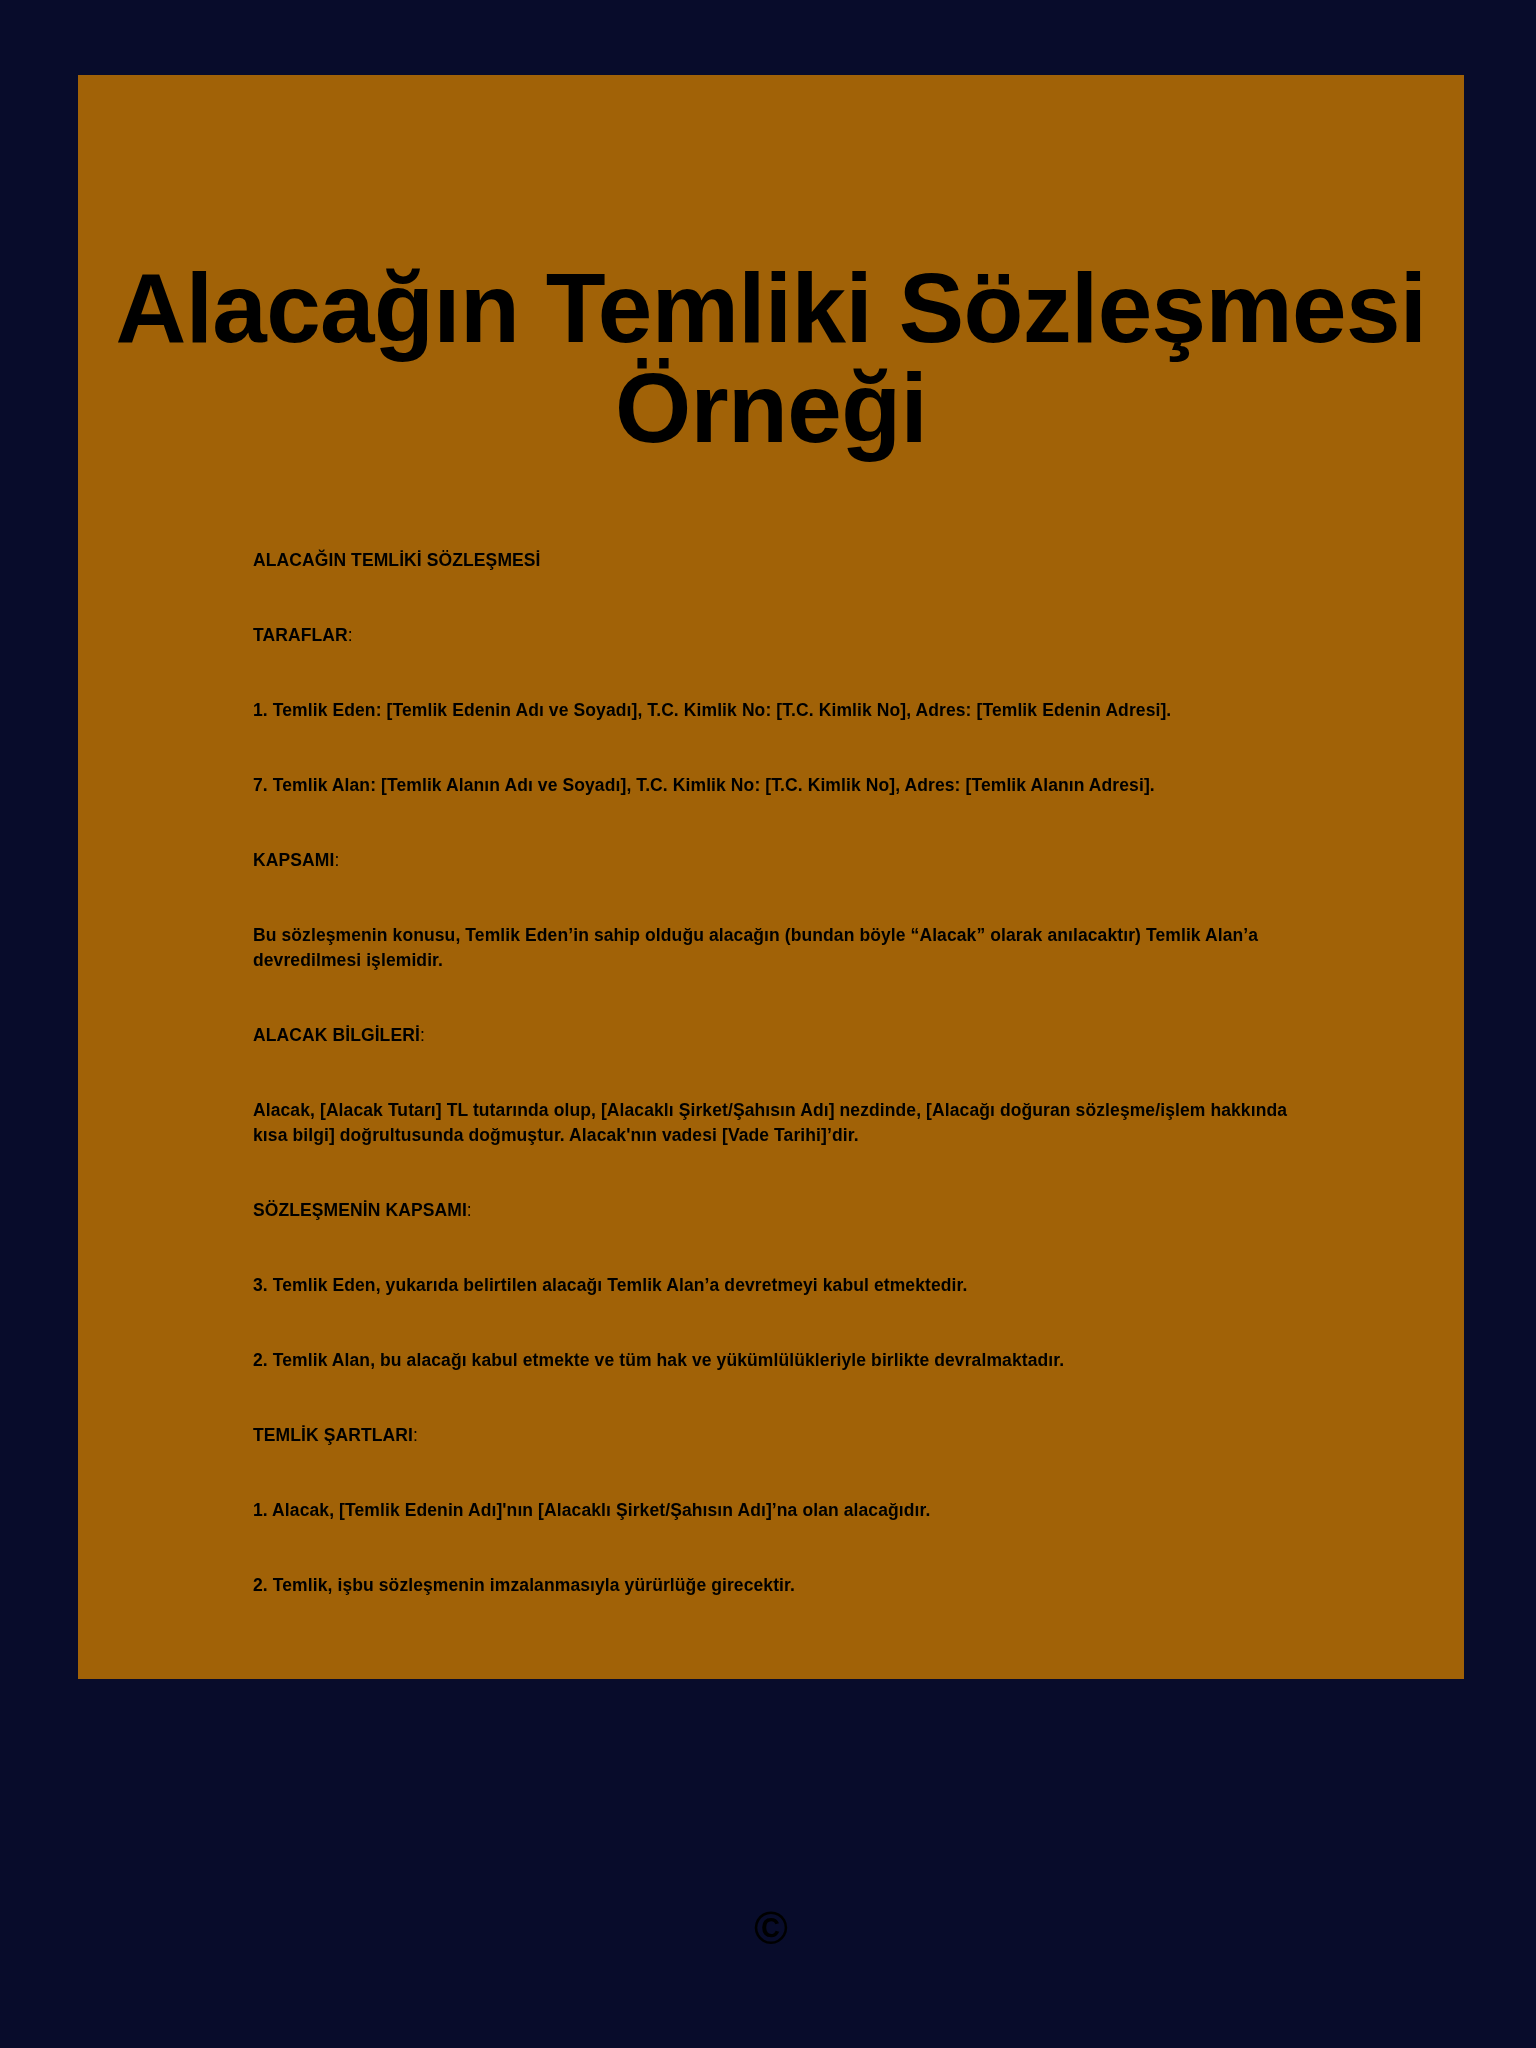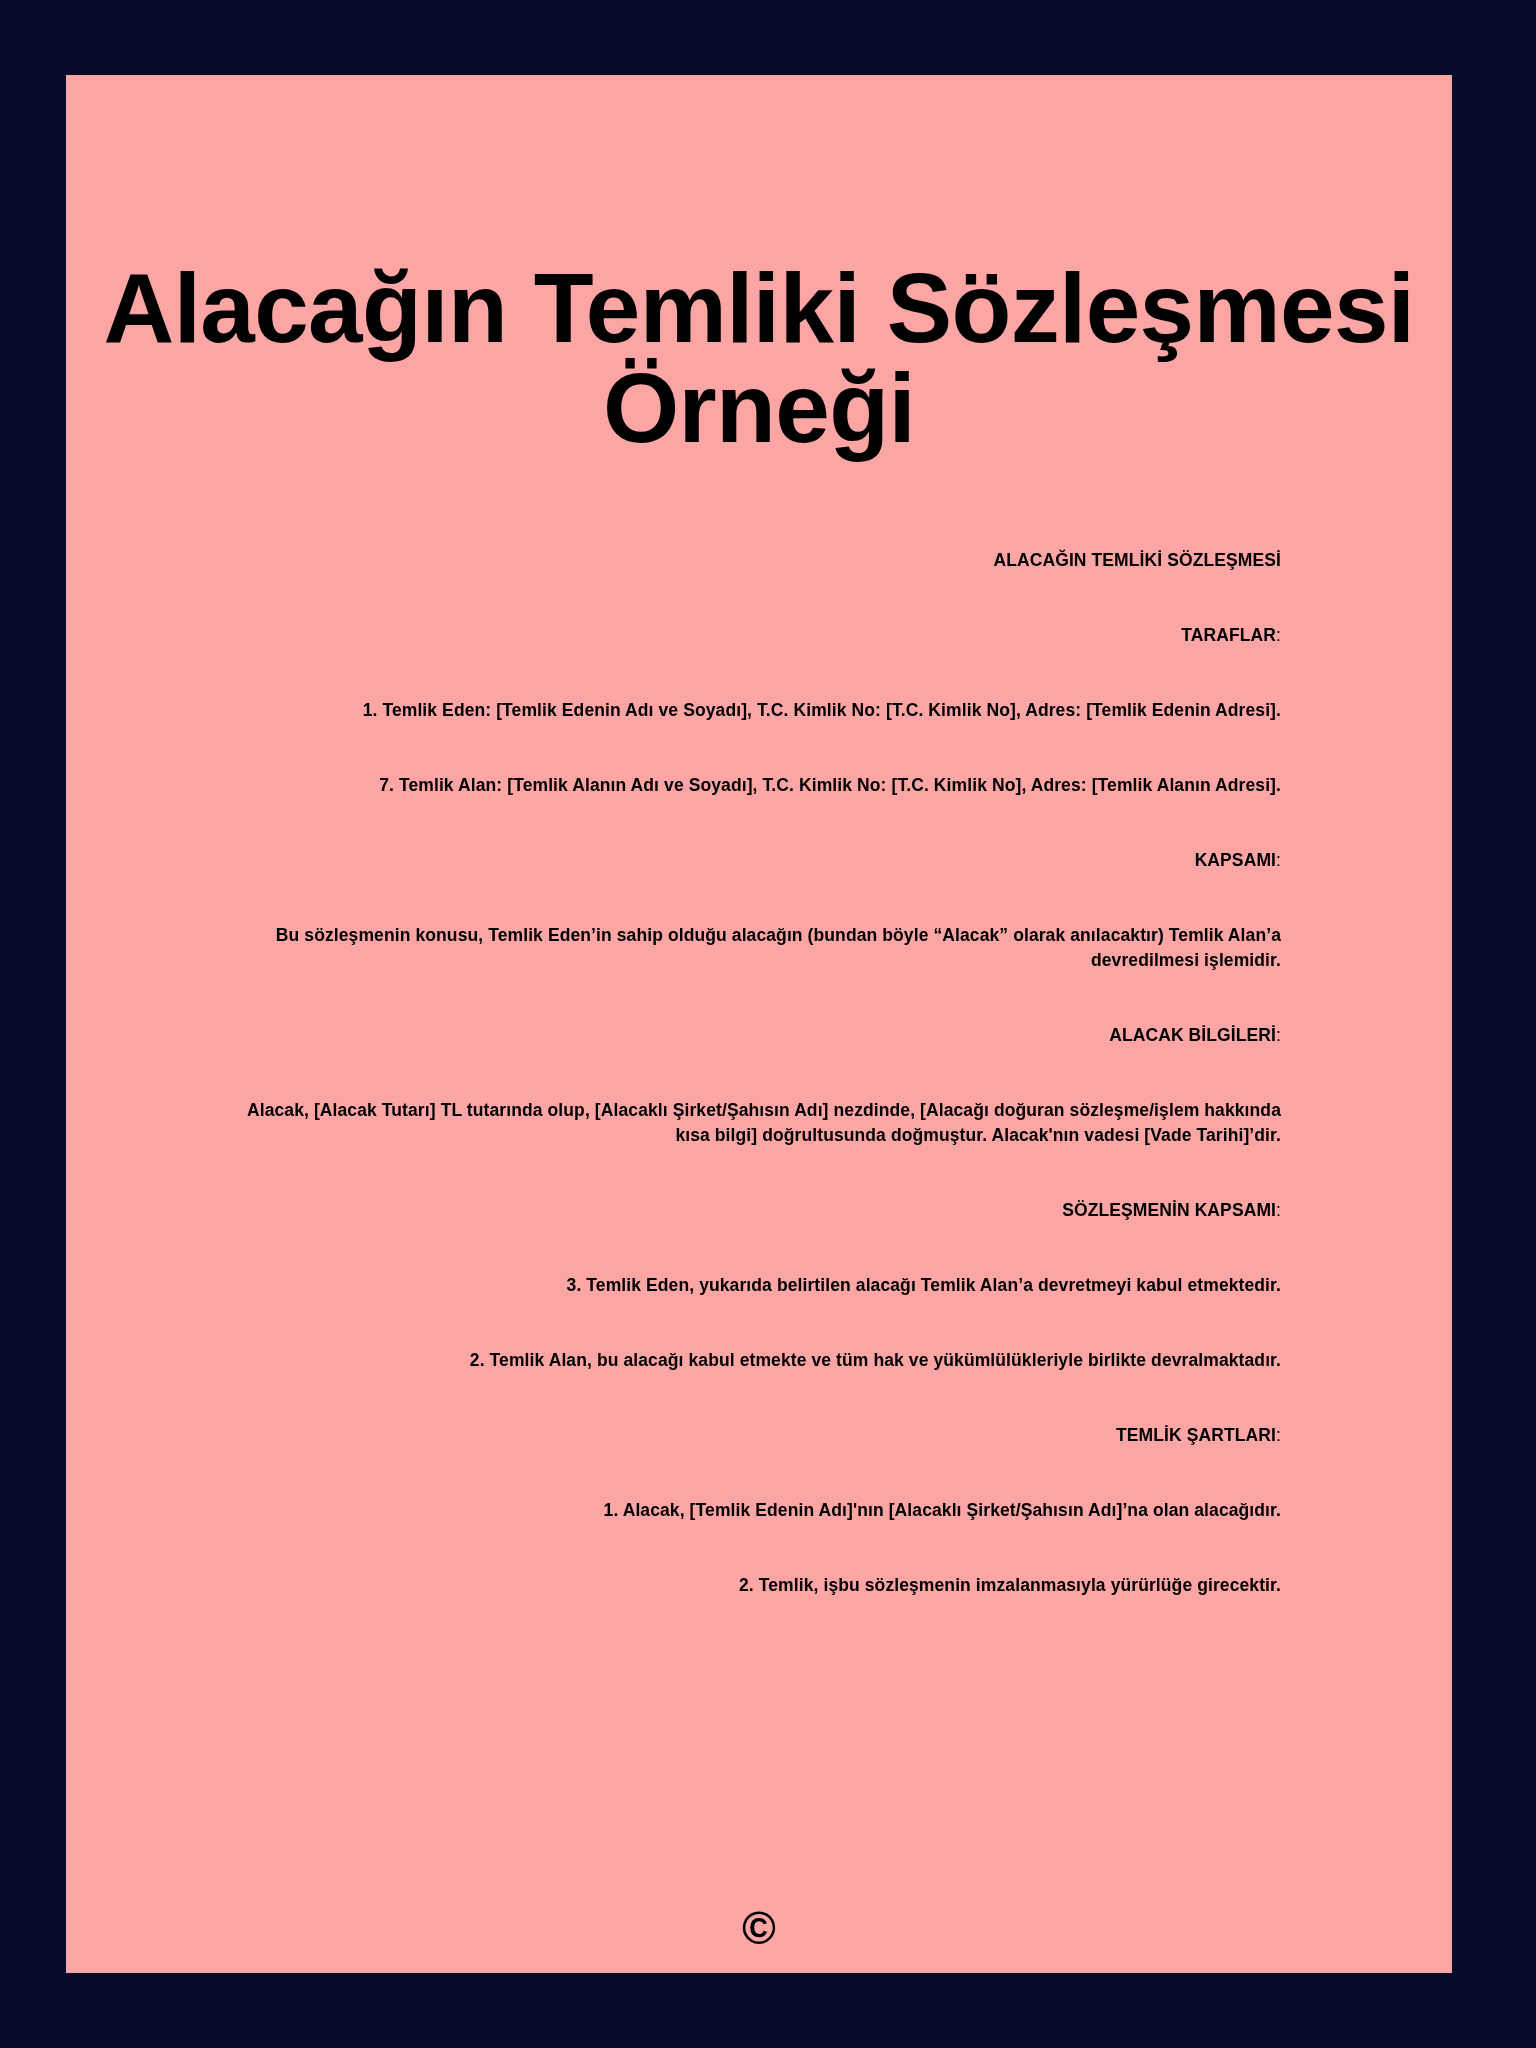--- a/index.html
+++ b/index.html
@@ -10,46 +10,45 @@
       width: 1536px;
       height: 2048px;
       background: #080C2B;
       position: relative;
       overflow: hidden;
       font-family: "Liberation Sans", sans-serif;
       color: #000000;
     }
     .page {
       position: absolute;
-      left: 66px;
+      left: 78px;
       top: 75px;
       width: 1386px;
-      height: 1898px;
-      background: #fca5a5;
+      height: 1604px;
+      background: #a16207;
     }
     .title {
       position: absolute;
       left: -30px;
       width: 1446px;
       top: 183px;
       margin: 0;
       text-align: center;
       font-family: "Liberation Sans", sans-serif;
       font-weight: bold;
       font-size: 98px;
       line-height: 100px;
       letter-spacing: -0.6px;
       color: #000000;
     }
     .content {
       position: absolute;
       left: 175px;
       top: 473px;
       width: 1040px;
-      text-align: right;
     }
     .content p {
       margin: 0 0 50px 0;
       font-size: 17.5px;
       line-height: 25px;
       font-weight: bold;
       letter-spacing: 0.1px;
     }
     .content p.section {
       margin-top: 25px;

